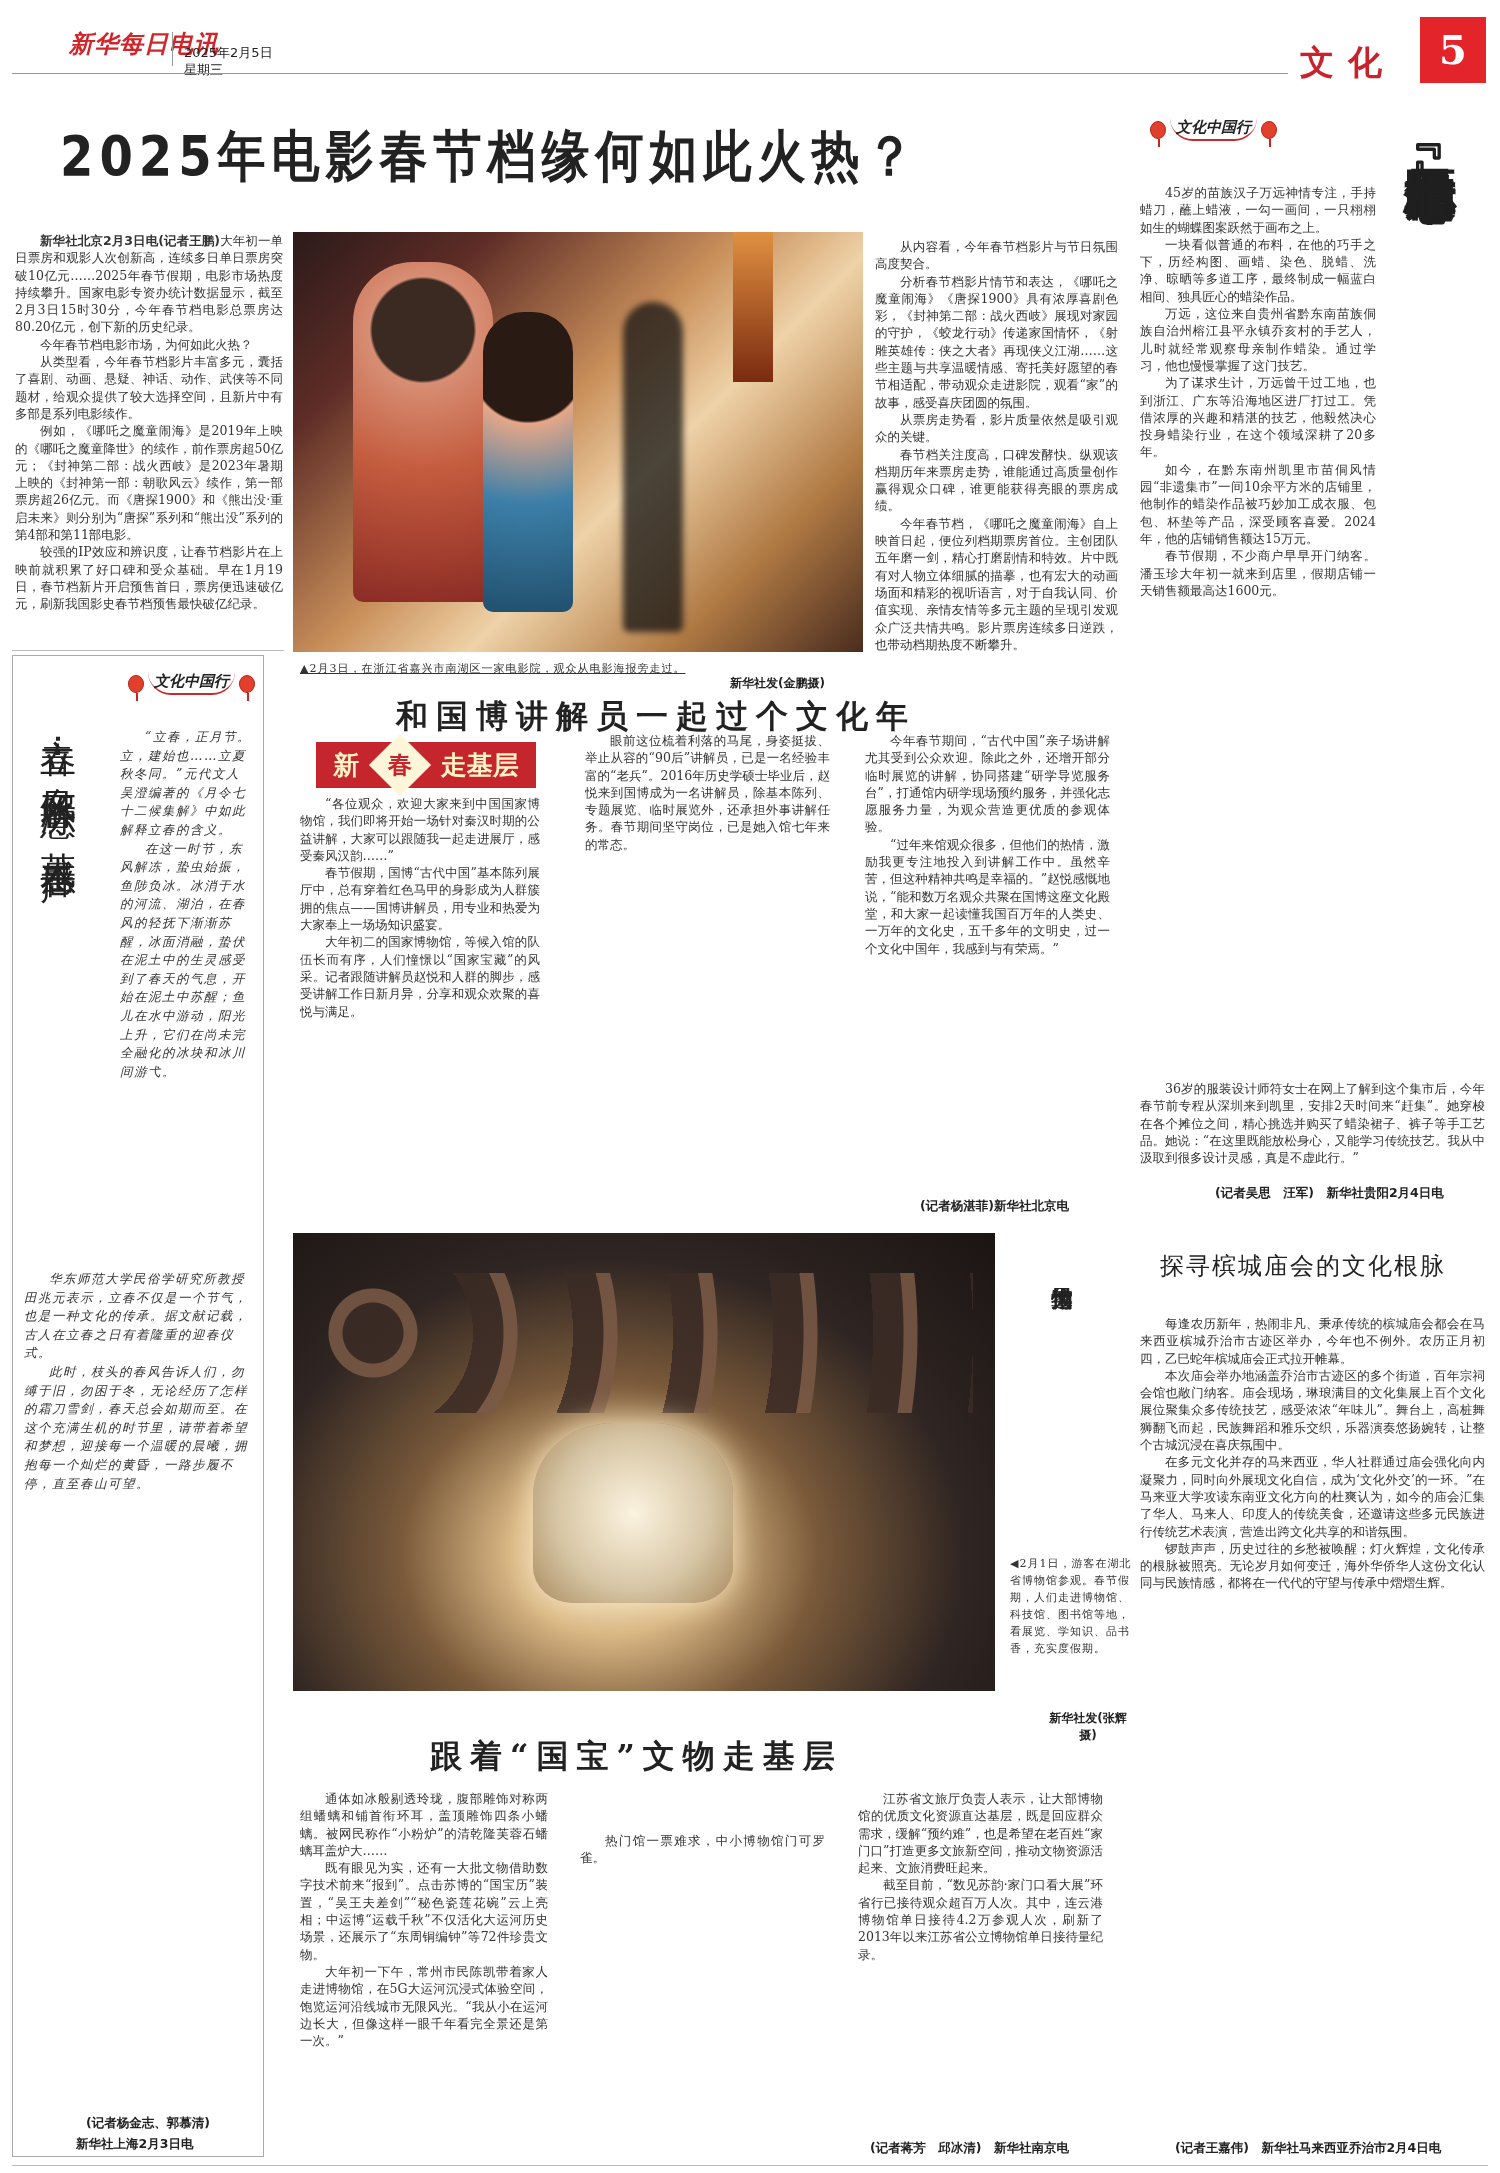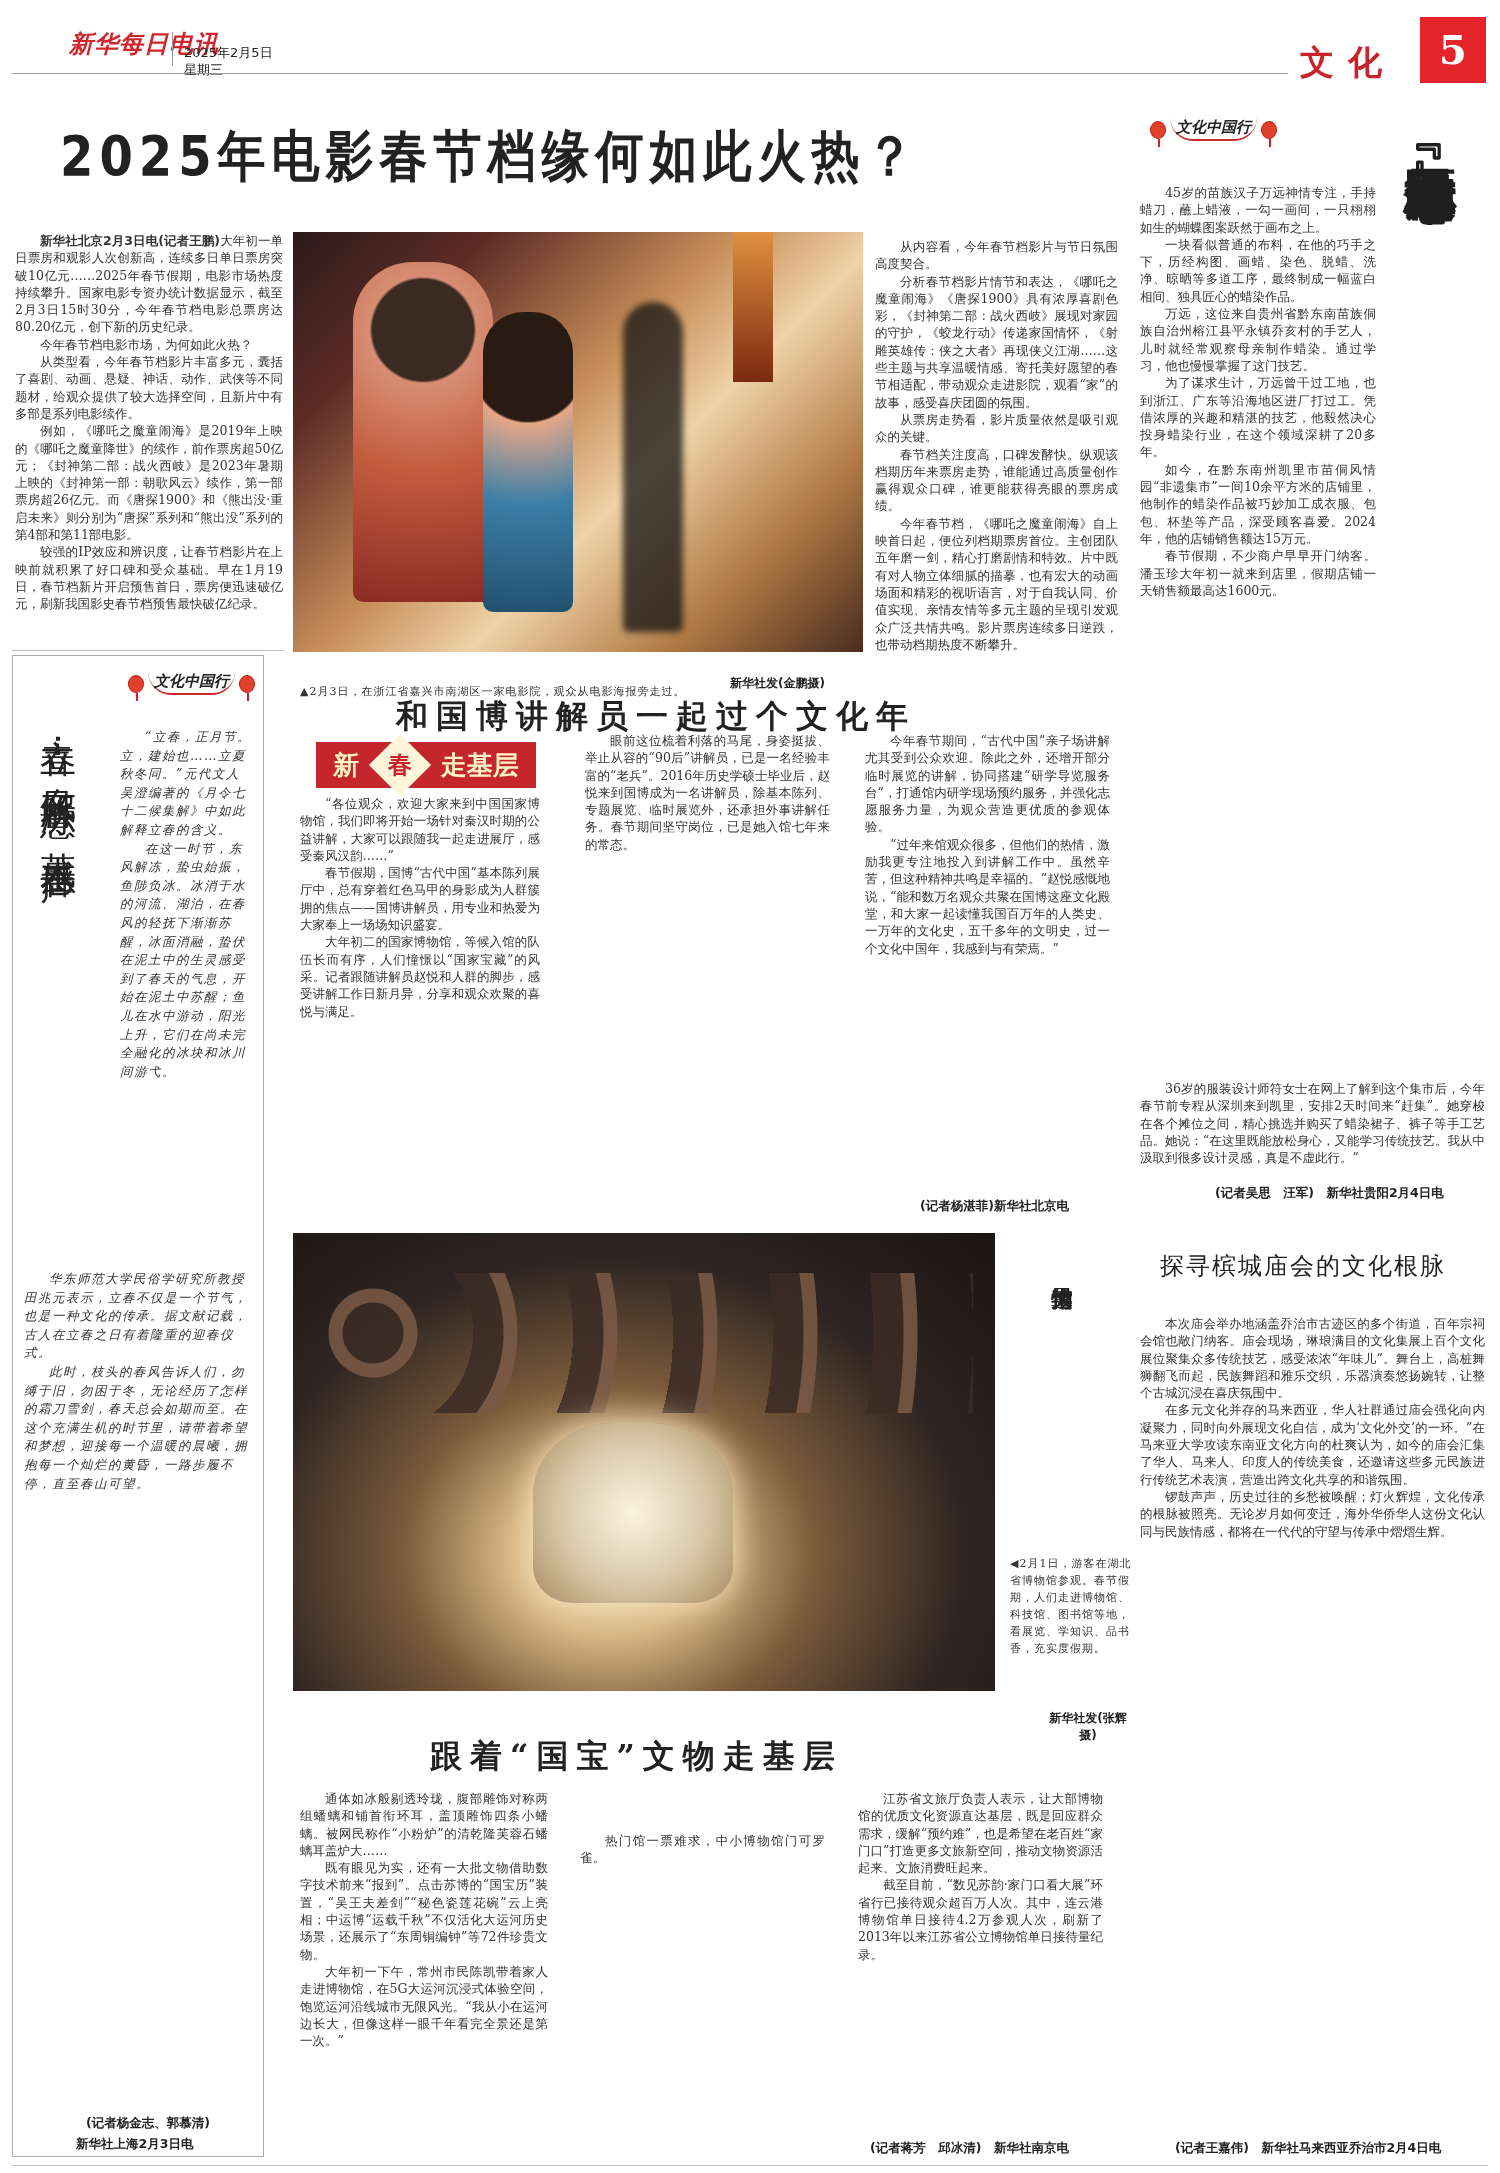--- a/index.html
+++ b/index.html
@@ -68,21 +68,21 @@
   <p>例如，《哪吒之魔童闹海》是2019年上映的《哪吒之魔童降世》的续作，前作票房超50亿元；《封神第二部：战火西岐》是2023年暑期上映的《封神第一部：朝歌风云》续作，第一部票房超26亿元。而《唐探1900》和《熊出没·重启未来》则分别为“唐探”系列和“熊出没”系列的第4部和第11部电影。</p>
   <p>较强的IP效应和辨识度，让春节档影片在上映前就积累了好口碑和受众基础。早在1月19日，春节档新片开启预售首日，票房便迅速破亿元，刷新我国影史春节档预售最快破亿纪录。</p>
 </div>
 
 <div class="abs photo photo-cinema">
   <div class="figure1"></div>
   <div class="figure2"></div>
   <div class="person"></div>
   <div class="poster"></div>
 </div>
-<div class="abs caption" style="left:300px;top:684px;width:560px;">▲2月3日，在浙江省嘉兴市南湖区一家电影院，观众从电影海报旁走过。</div>
+<div class="abs caption" style="left:300px;top:661px;width:560px;text-decoration:underline;">▲2月3日，在浙江省嘉兴市南湖区一家电影院，观众从电影海报旁走过。</div>
 <div class="abs caption-credit" style="left:730px;top:675px;">新华社发(金鹏摄)</div>
 
 <div class="abs body-text" style="left:875px;top:238px;width:243px;height:420px;overflow:hidden;">
   <p>从内容看，今年春节档影片与节日氛围高度契合。</p>
   <p>分析春节档影片情节和表达，《哪吒之魔童闹海》《唐探1900》具有浓厚喜剧色彩，《封神第二部：战火西岐》展现对家园的守护，《蛟龙行动》传递家国情怀，《射雕英雄传：侠之大者》再现侠义江湖……这些主题与共享温暖情感、寄托美好愿望的春节相适配，带动观众走进影院，观看“家”的故事，感受喜庆团圆的氛围。</p>
   <p>从票房走势看，影片质量依然是吸引观众的关键。</p>
   <p>春节档关注度高，口碑发酵快。纵观该档期历年来票房走势，谁能通过高质量创作赢得观众口碑，谁更能获得亮眼的票房成绩。</p>
   <p>今年春节档，《哪吒之魔童闹海》自上映首日起，便位列档期票房首位。主创团队五年磨一剑，精心打磨剧情和特效。片中既有对人物立体细腻的描摹，也有宏大的动画场面和精彩的视听语言，对于自我认同、价值实现、亲情友情等多元主题的呈现引发观众广泛共情共鸣。影片票房连续多日逆跌，也带动档期热度不断攀升。</p>
 </div>
 
@@ -167,19 +167,20 @@
   <p>如今，在黔东南州凯里市苗侗风情园“非遗集市”一间10余平方米的店铺里，他制作的蜡染作品被巧妙加工成衣服、包包、杯垫等产品，深受顾客喜爱。2024年，他的店铺销售额达15万元。</p>
   <p>春节假期，不少商户早早开门纳客。潘玉珍大年初一就来到店里，假期店铺一天销售额最高达1600元。</p>
 </div>
 <div class="abs body-text" style="left:1140px;top:1080px;width:345px;height:100px;overflow:hidden;">
   <p>36岁的服装设计师符女士在网上了解到这个集市后，今年春节前专程从深圳来到凯里，安排2天时间来“赶集”。她穿梭在各个摊位之间，精心挑选并购买了蜡染裙子、裤子等手工艺品。她说：“在这里既能放松身心，又能学习传统技艺。我从中汲取到很多设计灵感，真是不虚此行。”</p>
 </div>
 <div class="abs byline" style="left:1215px;top:1185px;">(记者吴思　汪军)　新华社贵阳2月4日电</div>
 
 <div class="abs binlang-head">探寻槟城庙会的文化根脉</div>
 <div class="abs body-text" style="left:1140px;top:1315px;width:345px;height:820px;overflow:hidden;">
+  <p>每逢农历新年，热闹非凡、秉承传统的槟城庙会都会在马来西亚槟城乔治市古迹区举办，今年也不例外。农历正月初四，乙巳蛇年槟城庙会正式拉开帷幕。</p>
   <p>本次庙会举办地涵盖乔治市古迹区的多个街道，百年宗祠会馆也敞门纳客。庙会现场，琳琅满目的文化集展上百个文化展位聚集众多传统技艺，感受浓浓“年味儿”。舞台上，高桩舞狮翻飞而起，民族舞蹈和雅乐交织，乐器演奏悠扬婉转，让整个古城沉浸在喜庆氛围中。</p>
   <p>在多元文化并存的马来西亚，华人社群通过庙会强化向内凝聚力，同时向外展现文化自信，成为‘文化外交’的一环。”在马来亚大学攻读东南亚文化方向的杜爽认为，如今的庙会汇集了华人、马来人、印度人的传统美食，还邀请这些多元民族进行传统艺术表演，营造出跨文化共享的和谐氛围。</p>
   <p>锣鼓声声，历史过往的乡愁被唤醒；灯火辉煌，文化传承的根脉被照亮。无论岁月如何变迁，海外华侨华人这份文化认同与民族情感，都将在一代代的守望与传承中熠熠生辉。</p>
 </div>
 <div class="abs byline" style="left:1175px;top:2140px;">(记者王嘉伟)　新华社马来西亚乔治市2月4日电</div>
 
 <div class="abs frame-rule" style="left:12px;top:2165px;width:1476px;height:1px;"></div>
 
 </body></html>

